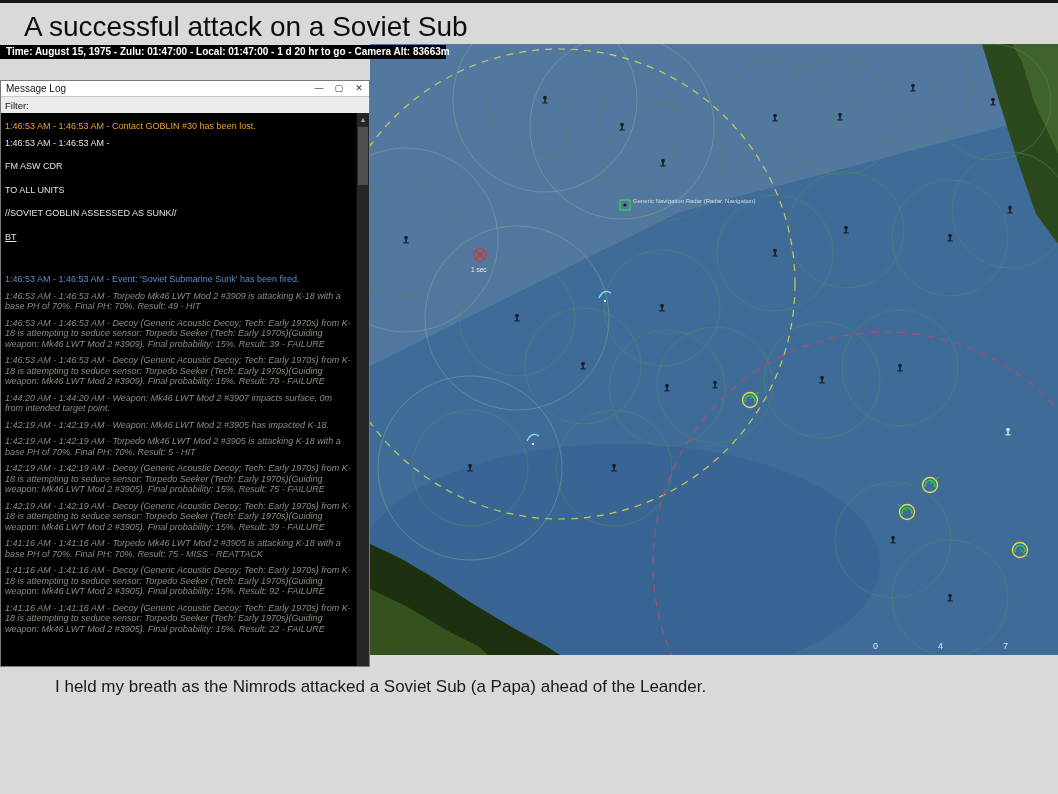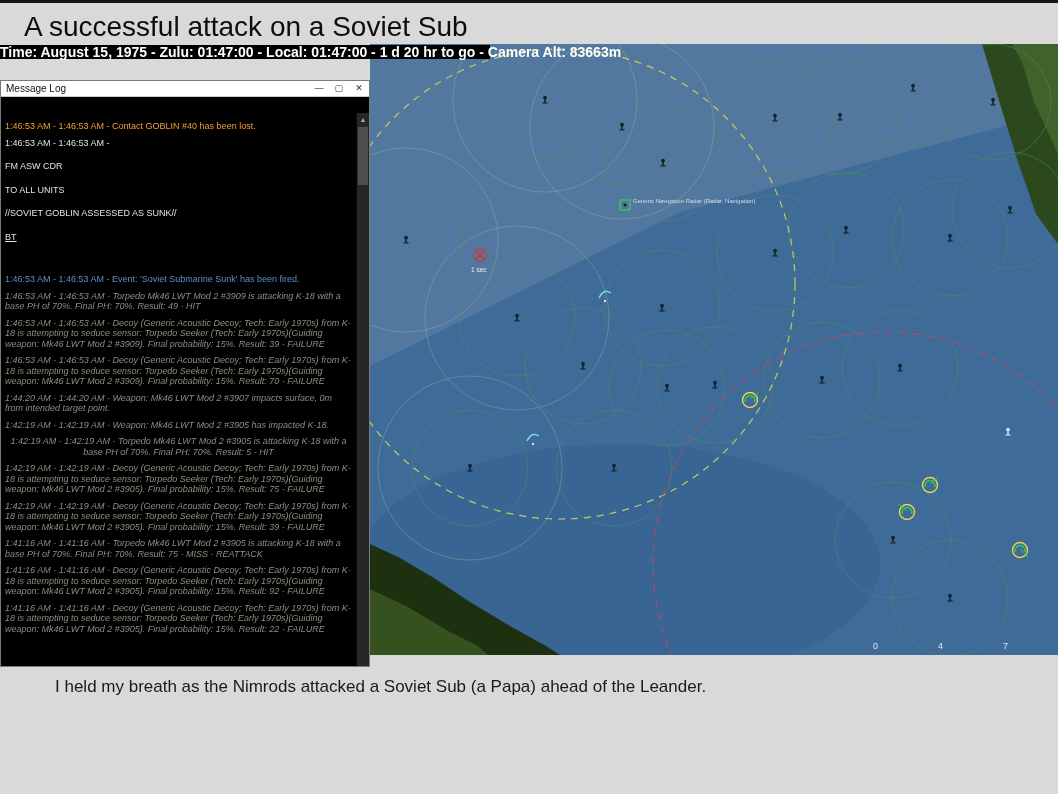--- a/index.html
+++ b/index.html
@@ -4,22 +4,22 @@
 <style>
   html,body{margin:0;padding:0;}
   body{
     width:1058px;height:794px;position:relative;overflow:hidden;
     background:#d9d9d9;
     font-family:"Liberation Sans",sans-serif;
   }
   .top-edge{position:absolute;left:0;top:0;width:1058px;height:3px;background:#15151c;}
   .page-title{position:absolute;left:24px;top:11px;font-size:28px;color:#0d0d0d;}
   .time-bar{
-    position:absolute;left:0;top:45px;width:490px;height:14px;background:#000;
-    color:#fff;font-size:14px;font-weight:bold;line-height:14px;
+    position:absolute;left:0;top:45px;width:446px;height:14px;background:#000;
+    color:#fff;font-size:10px;font-weight:bold;line-height:14px;padding-left:6px;
     box-sizing:border-box;white-space:nowrap;z-index:5;
   }
   .map{
     position:absolute;left:370px;top:44px;width:688px;height:611px;
     background:#3f6b99;overflow:hidden;z-index:1;
   }
   .map svg{display:block;}
   .map text{font-family:"Liberation Sans",sans-serif;}
   .unit-label{font-size:6px;fill:#d4dde3;}
   .contact-label{font-size:6.5px;fill:#ededed;}
@@ -207,34 +207,37 @@
 
 <div class="msg-window">
   <div class="msg-titlebar">
     <span>Message Log</span>
     <span class="msg-controls">
       <span class="ctrl">—</span>
       <span class="ctrl">▢</span>
       <span class="ctrl">✕</span>
     </span>
   </div>
+  <div class="filter-row">
+    <span>Filter:</span>
+  </div>
   <div class="log-area">
-      <div class="log-msg k-contact" style="color: rgb(240, 160, 48);">1:46:53 AM - 1:46:53 AM - Contact GOBLIN #40 has been lost.</div>
+      <div class="log-msg k-contact" style="color: rgb(240, 160, 48);">1:46:53 AM - 1:46:53 AM - Contact GOBLIN #30 has been lost.</div>
       <div class="log-msg k-plain" style="color: rgb(226, 226, 226);">1:46:53 AM - 1:46:53 AM -</div>
       <div class="log-msg k-plain" style="color: rgb(226, 226, 226);">FM ASW CDR</div>
       <div class="log-msg k-plain" style="color: rgb(226, 226, 226);">TO ALL UNITS</div>
       <div class="log-msg k-plain" style="color: rgb(226, 226, 226);">//SOVIET GOBLIN ASSESSED AS SUNK//</div>
       <div class="log-msg k-plain" style="color: rgb(226, 226, 226); text-decoration: underline;">BT</div>
       <div class="log-msg k-event" style="color: rgb(91, 143, 201);">1:46:53 AM - 1:46:53 AM - Event: 'Soviet Submarine Sunk' has been fired.</div>
       <div class="log-msg k-detail" style="color: rgb(141, 141, 127);">1:46:53 AM - 1:46:53 AM - Torpedo Mk46 LWT Mod 2 #3909 is attacking K-18 with a base PH of 70%. Final PH: 70%. Result: 49 - HIT</div>
       <div class="log-msg k-detail" style="color: rgb(141, 141, 127);">1:46:53 AM - 1:46:53 AM - Decoy (Generic Acoustic Decoy; Tech: Early 1970s) from K-18 is attempting to seduce sensor: Torpedo Seeker (Tech: Early 1970s)(Guiding weapon: Mk46 LWT Mod 2 #3909). Final probability: 15%. Result: 39 - FAILURE</div>
       <div class="log-msg k-detail" style="color: rgb(141, 141, 127);">1:46:53 AM - 1:46:53 AM - Decoy (Generic Acoustic Decoy; Tech: Early 1970s) from K-18 is attempting to seduce sensor: Torpedo Seeker (Tech: Early 1970s)(Guiding weapon: Mk46 LWT Mod 2 #3909). Final probability: 15%. Result: 70 - FAILURE</div>
       <div class="log-msg k-detail" style="color: rgb(141, 141, 127);">1:44:20 AM - 1:44:20 AM - Weapon: Mk46 LWT Mod 2 #3907 impacts surface, 0m from intended target point.</div>
       <div class="log-msg k-detail" style="color: rgb(141, 141, 127);">1:42:19 AM - 1:42:19 AM - Weapon: Mk46 LWT Mod 2 #3905 has impacted K-18.</div>
-      <div class="log-msg k-detail" style="color: rgb(141, 141, 127); text-align: center;">1:42:19 AM - 1:42:19 AM - Torpedo Mk46 LWT Mod 2 #3905 is attacking K-18 with a base PH of 70%. Final PH: 70%. Result: 5 - HIT</div>
+      <div class="log-msg k-detail" style="color: rgb(141, 141, 127);">1:42:19 AM - 1:42:19 AM - Torpedo Mk46 LWT Mod 2 #3905 is attacking K-18 with a base PH of 70%. Final PH: 70%. Result: 5 - HIT</div>
       <div class="log-msg k-detail" style="color: rgb(141, 141, 127);">1:42:19 AM - 1:42:19 AM - Decoy (Generic Acoustic Decoy; Tech: Early 1970s) from K-18 is attempting to seduce sensor: Torpedo Seeker (Tech: Early 1970s)(Guiding weapon: Mk46 LWT Mod 2 #3905). Final probability: 15%. Result: 75 - FAILURE</div>
       <div class="log-msg k-detail" style="color: rgb(141, 141, 127);">1:42:19 AM - 1:42:19 AM - Decoy (Generic Acoustic Decoy; Tech: Early 1970s) from K-18 is attempting to seduce sensor: Torpedo Seeker (Tech: Early 1970s)(Guiding weapon: Mk46 LWT Mod 2 #3905). Final probability: 15%. Result: 39 - FAILURE</div>
       <div class="log-msg k-detail" style="color: rgb(141, 141, 127);">1:41:16 AM - 1:41:16 AM - Torpedo Mk46 LWT Mod 2 #3905 is attacking K-18 with a base PH of 70%. Final PH: 70%. Result: 75 - MISS - REATTACK</div>
       <div class="log-msg k-detail" style="color: rgb(141, 141, 127);">1:41:16 AM - 1:41:16 AM - Decoy (Generic Acoustic Decoy; Tech: Early 1970s) from K-18 is attempting to seduce sensor: Torpedo Seeker (Tech: Early 1970s)(Guiding weapon: Mk46 LWT Mod 2 #3905). Final probability: 15%. Result: 92 - FAILURE</div>
       <div class="log-msg k-detail" style="color: rgb(141, 141, 127);">1:41:16 AM - 1:41:16 AM - Decoy (Generic Acoustic Decoy; Tech: Early 1970s) from K-18 is attempting to seduce sensor: Torpedo Seeker (Tech: Early 1970s)(Guiding weapon: Mk46 LWT Mod 2 #3905). Final probability: 15%. Result: 22 - FAILURE</div>
     </div>
   <div class="log-scrollbar">
     <div class="scroll-up">▲</div>
     <div class="scroll-thumb"></div>
   </div>

